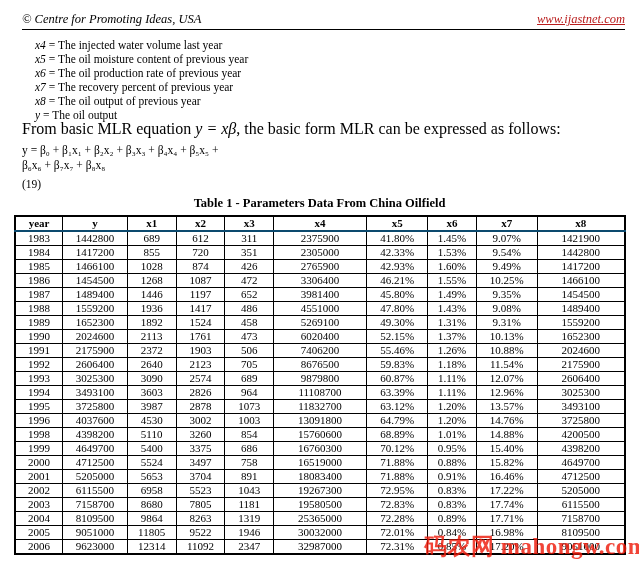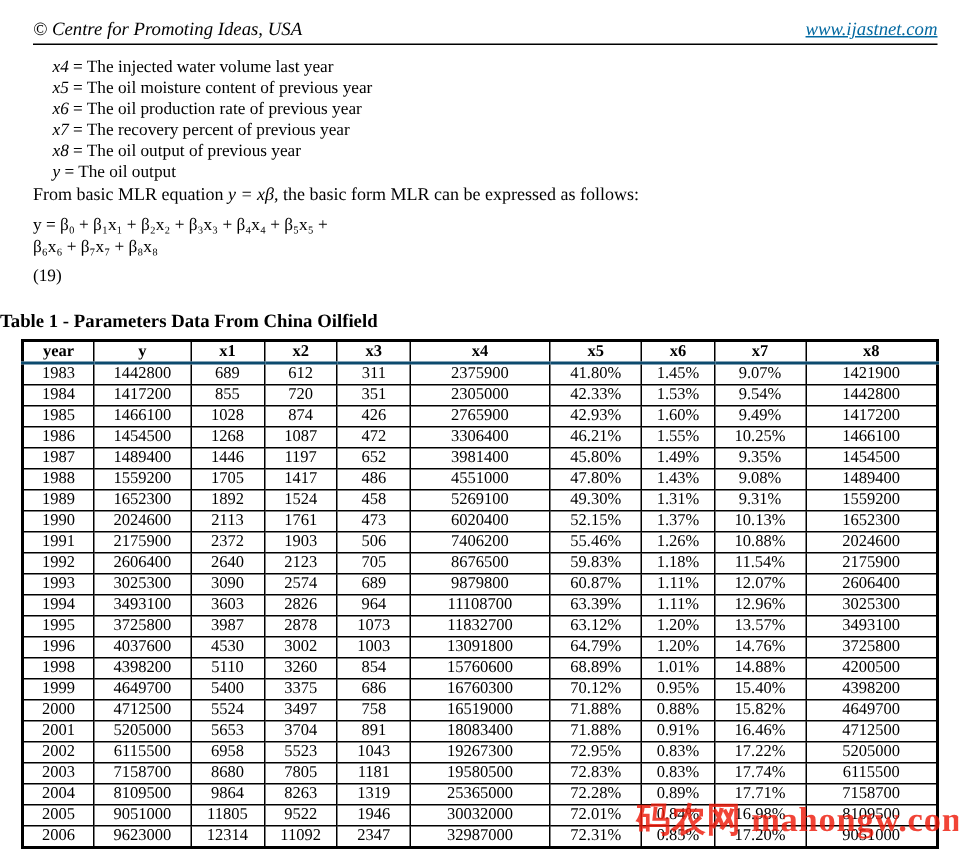--- a/index.html
+++ b/index.html
@@ -18,51 +18,52 @@
     justify-content: space-between;
     align-items: flex-end;
     margin: 12px 14px 0 22px;
     padding-bottom: 2px;
     border-bottom: 1px solid #000000;
     font-size: 12.5px;
     font-style: italic;
   }
   .copyright { color: #000000; }
   .site-link {
-    color: #0369a1;
+    color: #b91c1c;
     text-decoration: underline;
     font-style: italic;
   }
   .definitions {
     margin: 8px 0 0 35px;
     font-size: 11.5px;
     line-height: 14px;
   }
   .def-line .sym { font-style: italic; }
   .intro-line {
     margin-left: 22px;
-    font-size: 12px;
+    font-size: 16px;
     line-height: 14px;
   }
   .intro-line .math { font-style: italic; }
   .equation {
     margin: 7px 0 4px 22px;
     font-size: 11.5px;
     line-height: 15px;
   }
   .eq-number {
     margin-left: 22px;
     font-size: 11.5px;
     line-height: 14px;
     font-style: normal;
   }
   .table-title {
+    text-align: center;
     font-weight: bold;
     font-size: 12.5px;
-    margin-top: 16px;
+    margin-top: 5px;
   }
   table.data-table {
     border-collapse: collapse;
     width: 612px;
     margin: 4px 0 0 14px;
     border: 2px solid #000000;
     font-size: 11px;
     table-layout: fixed;
   }
   table.data-table th, table.data-table td {
@@ -217,21 +218,21 @@
           <td>652</td>
           <td>3981400</td>
           <td>45.80%</td>
           <td>1.49%</td>
           <td>9.35%</td>
           <td>1454500</td>
         </tr>
         <tr>
           <td>1988</td>
           <td>1559200</td>
-          <td>1705</td>
+          <td>1936</td>
           <td>1417</td>
           <td>486</td>
           <td>4551000</td>
           <td>47.80%</td>
           <td>1.43%</td>
           <td>9.08%</td>
           <td>1489400</td>
         </tr>
         <tr>
           <td>1989</td>

